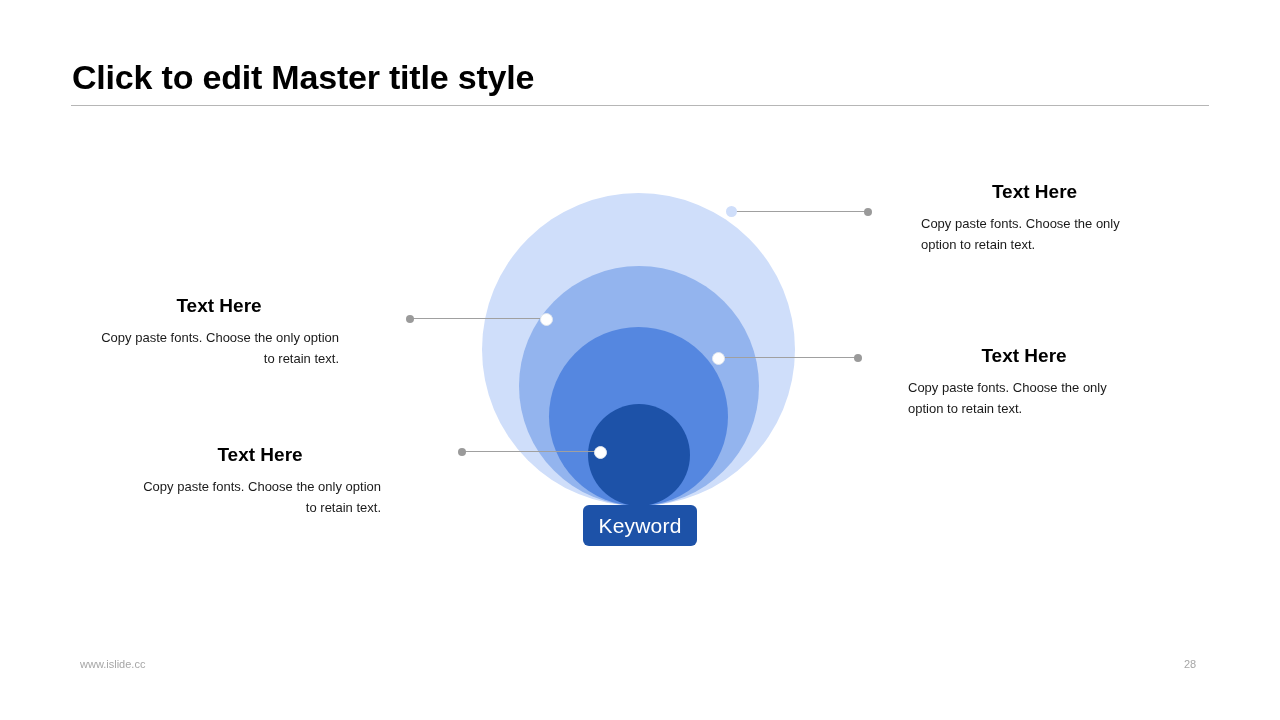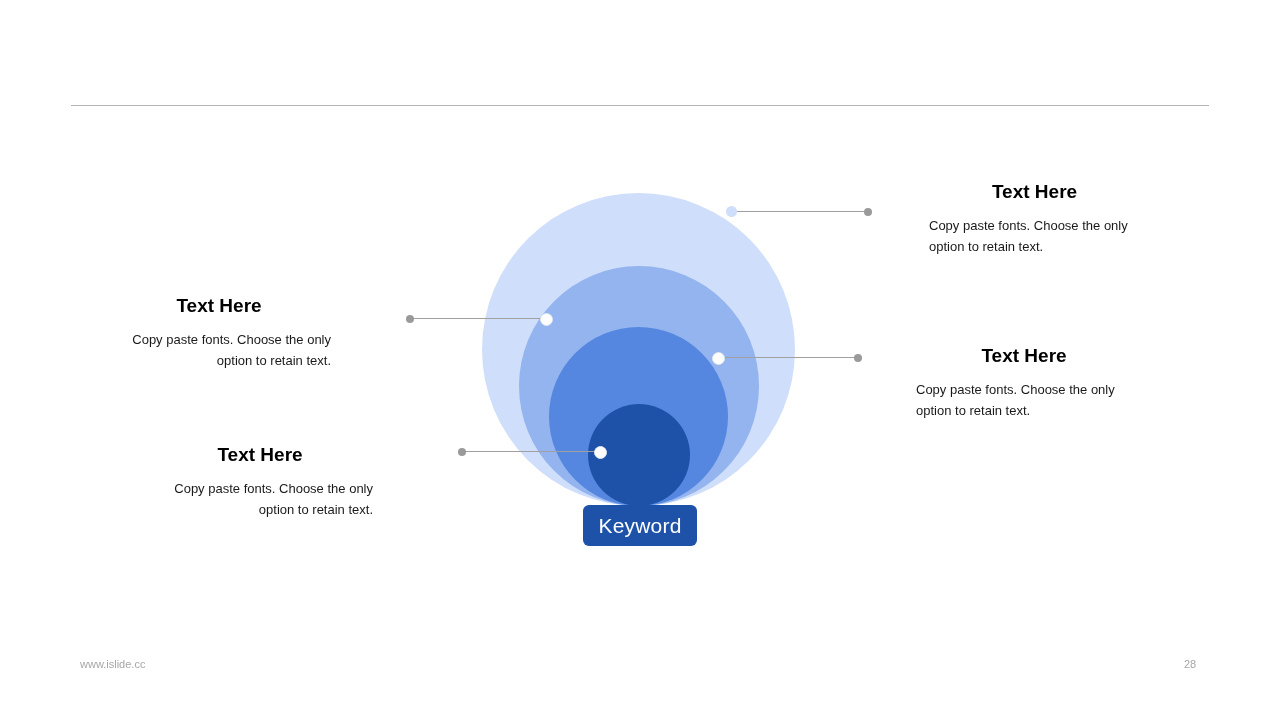--- a/index.html
+++ b/index.html
@@ -153,21 +153,21 @@
     font-weight: bold;
     color: #000000;
     margin: 0 0 10px 0;
     line-height: 1.1;
     text-align: center;
   }
   .tblock .body {
     font-size: 13px;
     color: #1a1a1a;
     line-height: 1.62;
-    margin: 12px;
+    margin: 4px;
   }
   .tblock.right-side { text-align: left; }
   .tblock.left-side  { text-align: right; }
 
   .tb-r1 { left: 917px; top: 182px; width: 235px; }
   .tb-r2 { left: 904px; top: 346px; width: 240px; }
   .tb-l1 { left: 95px;  top: 296px; width: 248px; }
   .tb-l2 { left: 135px; top: 445px; width: 250px; }
 
   
@@ -186,20 +186,21 @@
     text-align: center;
     font-size: 11px;
     color: #a6a6a6;
   }
 </style>
 </head>
 <body>
 
 <div class="slide">
 
+  <div class="title">Click to edit Master title style</div>
   <div class="title-rule"></div>
 
   <div class="diagram">
     <div class="circle c-outer" style="background:#cfdefa"></div>
     <div class="circle c-second" style="background:#93b4ee"></div>
     <div class="circle c-third" style="background:#5587e0"></div>
     <div class="circle c-inner" style="background:#1d52a8"></div>
 
     <div class="line ln1"></div>
     <div class="dot-node filled nd1"></div>

